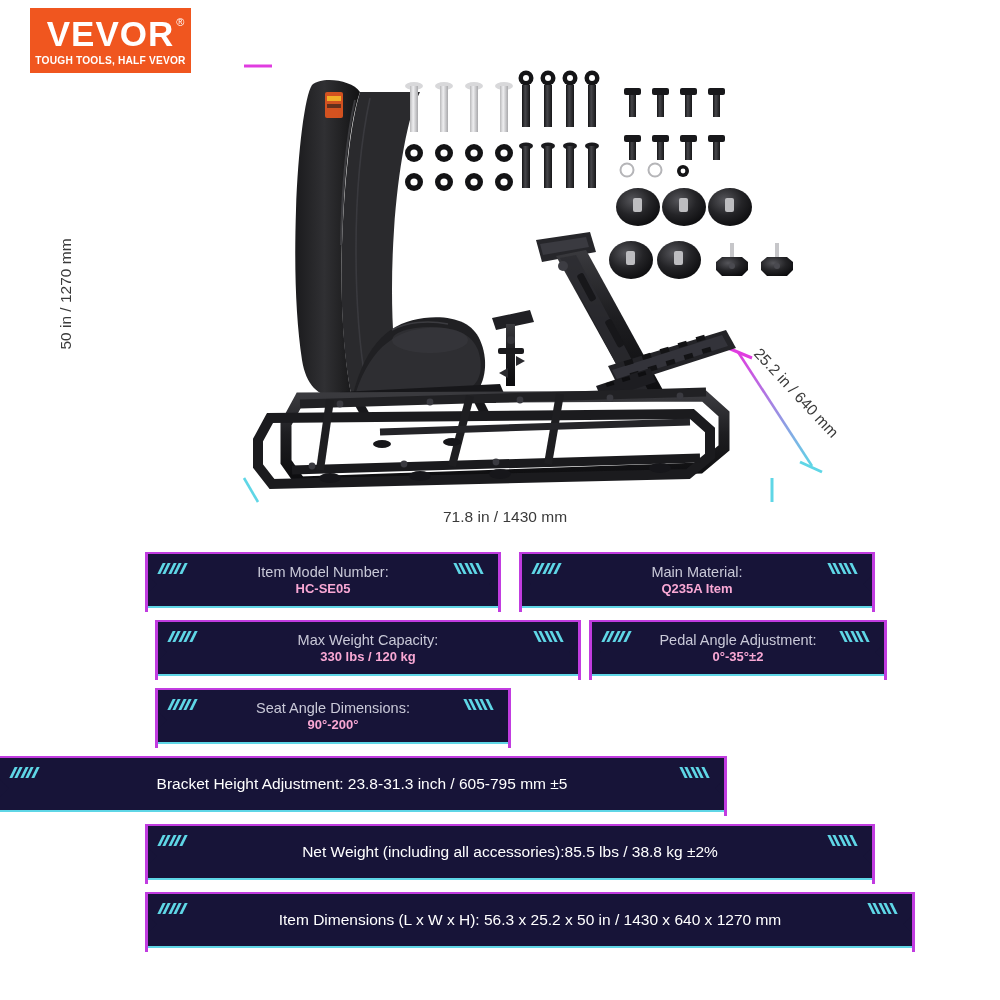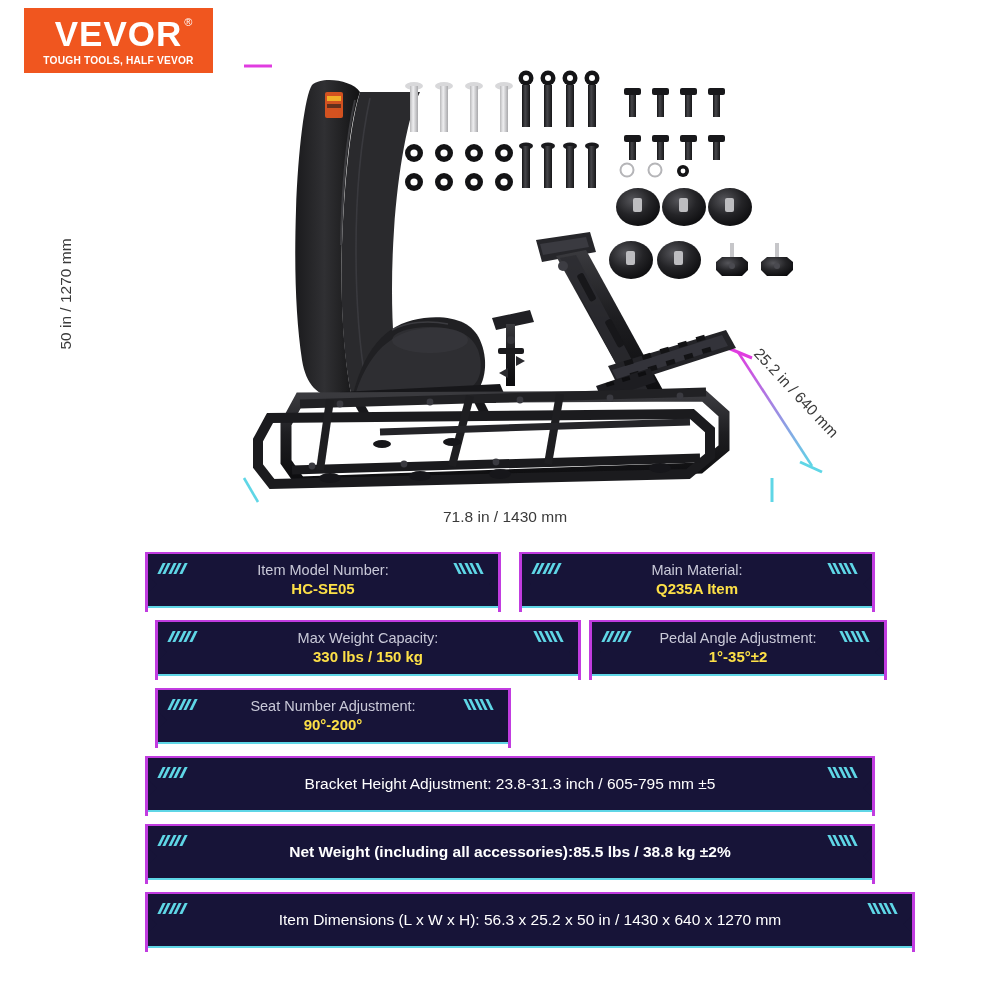--- a/index.html
+++ b/index.html
@@ -6,22 +6,22 @@
   html, body {
     width: 1000px; height: 1000px;
     background: #ffffff;
     font-family: "Liberation Sans", sans-serif;
     overflow: hidden;
   }
   .page { position: relative; width: 1000px; height: 1000px; }
 
   
   .logo {
-    position: absolute; left: 24px; top: 8px;
-    width: 189px; height: 65px;
+    position: absolute; left: 30px; top: 8px;
+    width: 161px; height: 65px;
     background: #F0561F;
     display: flex; flex-direction: column;
     align-items: center; justify-content: center;
   }
   .logo-word {
     font-size: 35px; font-weight: bold; color: #fff;
     letter-spacing: 1px; line-height: 1; position: relative;
     font-family: "Liberation Sans", sans-serif;
   }
   .logo-reg {
@@ -92,21 +92,21 @@
     display: flex; flex-direction: column;
     align-items: center; justify-content: center;
     width: 100%; height: 100%;
     padding: 12px 46px;
   }
   .spec-label {
     color: #c9c9d8; font-size: 14.5px; line-height: 1.18;
     text-align: center; white-space: nowrap;
   }
   .spec-value {
-    color: #fde047; font-size: 15px; font-weight: bold;
+    color: #f9a8d4; font-size: 13px; font-weight: bold;
     line-height: 1.2; text-align: center; white-space: nowrap;
   }
   .spec-single {
     color: #ffffff; font-size: 15.5px; line-height: 1.2;
     text-align: center; white-space: nowrap;
   }
 
   
   .stripes {
     position: absolute; top: 9px; z-index: 4;
@@ -528,42 +528,42 @@
           </div>
           <div class="stripes right">
             <i></i>
             <i></i>
             <i></i>
             <i></i>
             <i></i>
           </div>
           <div class="card-inner">
             <div class="spec-label">Max Weight Capacity:</div>
-            <div class="spec-value">330 lbs / 150 kg</div>
+            <div class="spec-value">330 lbs / 120 kg</div>
           </div>
         </div>
         <div class="card" style="width: 292px; margin-left: 14px;">
           <div class="card-fill"></div>
           <div class="stripes left">
             <i></i>
             <i></i>
             <i></i>
             <i></i>
             <i></i>
           </div>
           <div class="stripes right">
             <i></i>
             <i></i>
             <i></i>
             <i></i>
             <i></i>
           </div>
           <div class="card-inner">
             <div class="spec-label">Pedal Angle Adjustment:</div>
-            <div class="spec-value">1°-35°±2</div>
+            <div class="spec-value">0°-35°±2</div>
           </div>
         </div>
       </div>
       <div class="spec-row">
         <div class="card" style="width: 350px; margin-left: 158px;">
           <div class="card-fill"></div>
           <div class="stripes left">
             <i></i>
             <i></i>
             <i></i>
@@ -571,27 +571,27 @@
             <i></i>
           </div>
           <div class="stripes right">
             <i></i>
             <i></i>
             <i></i>
             <i></i>
             <i></i>
           </div>
           <div class="card-inner">
-            <div class="spec-label">Seat Number Adjustment:</div>
+            <div class="spec-label">Seat Angle Dimensions:</div>
             <div class="spec-value">90°-200°</div>
           </div>
         </div>
       </div>
       <div class="spec-row">
-        <div class="card" style="width: 724px; margin-left: 148px; align-items: flex-end;">
+        <div class="card" style="width: 724px;  align-items: flex-end;">
           <div class="card-fill"></div>
           <div class="stripes left">
             <i></i>
             <i></i>
             <i></i>
             <i></i>
             <i></i>
           </div>
           <div class="stripes right">
             <i></i>
@@ -599,21 +599,21 @@
             <i></i>
             <i></i>
             <i></i>
           </div>
           <div class="card-inner">
             <div class="spec-single">Bracket Height Adjustment: 23.8-31.3 inch / 605-795 mm ±5</div>
           </div>
         </div>
       </div>
       <div class="spec-row">
-        <div class="card" style="width: 724px; margin-left: 148px; font-weight: bold;">
+        <div class="card" style="width: 724px; margin-left: 148px;">
           <div class="card-fill"></div>
           <div class="stripes left">
             <i></i>
             <i></i>
             <i></i>
             <i></i>
             <i></i>
           </div>
           <div class="stripes right">
             <i></i>

